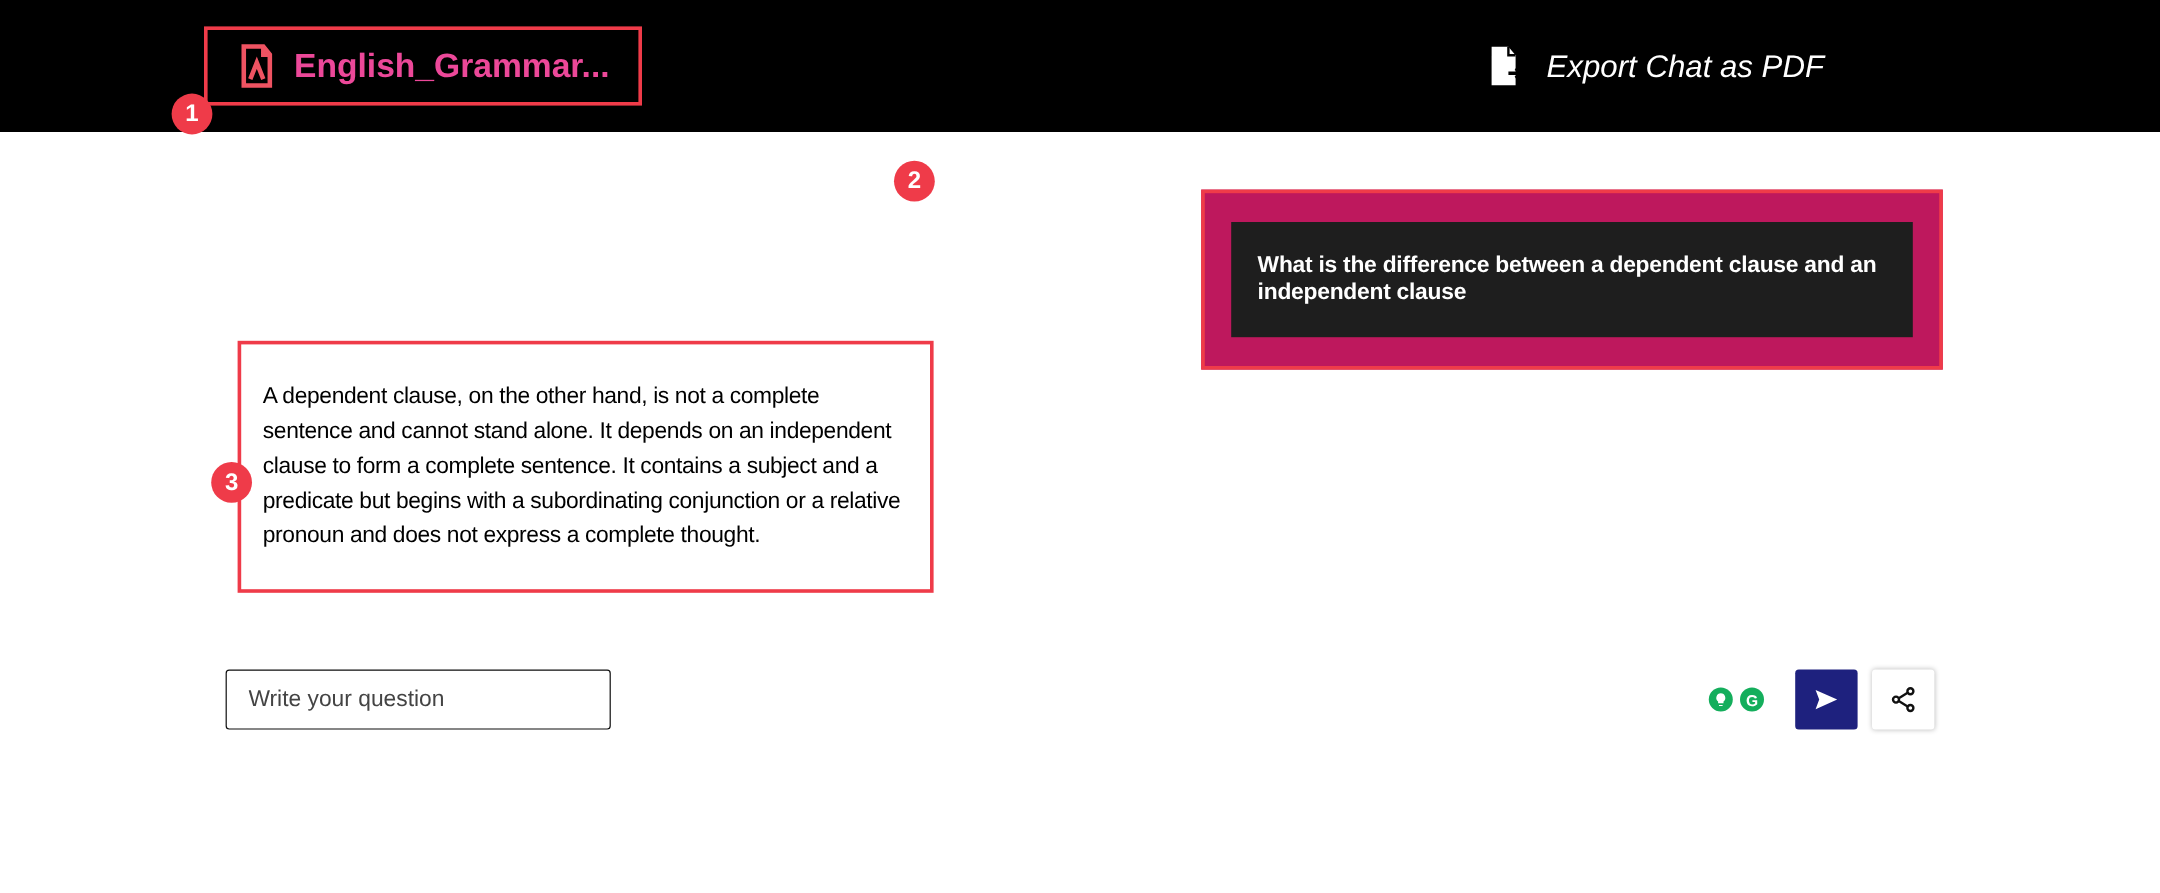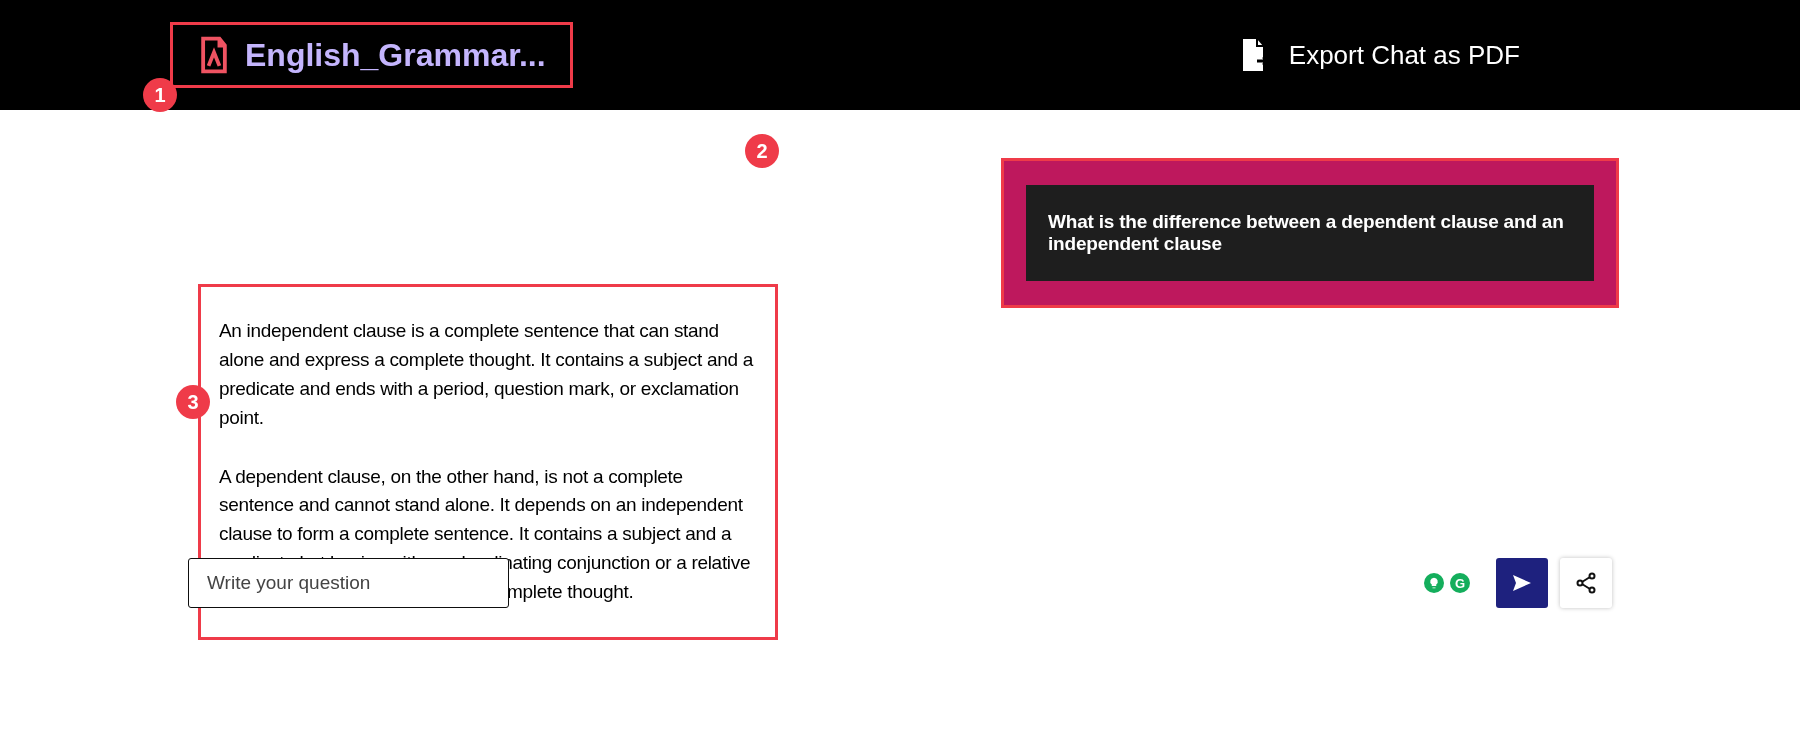--- a/index.html
+++ b/index.html
@@ -28,22 +28,22 @@
     .doc-tab {
       position: absolute;
       left: 170px;
       top: 22px;
       height: 66px;
       padding: 0 24px;
       border: 3px solid #ef3b49;
       display: flex;
       align-items: center;
       gap: 14px;
-      color: #c4b5fd;
-      font-size: 32px;
+      color: #ec4899;
+      font-size: 28px;
       font-weight: 700;
     }
 
     .doc-tab svg {
       width: 34px;
       height: 38px;
       stroke: #ef5362;
       fill: none;
       stroke-width: 2.8;
     }
@@ -57,20 +57,21 @@
     }
 
     .hdr-item {
       display: flex;
       align-items: center;
       gap: 14px;
       color: #fff;
       font-size: 26px;
       font-weight: 400;
       cursor: pointer;
+      font-style: italic;
     }
 
     .hdr-item svg {
       width: 40px;
       height: 40px;
     }
 
     
     .badge {
       position: absolute;
@@ -249,21 +250,20 @@
 
 <div class="chat-area">
 
   <div class="badge badge-2">2</div>
   <div class="user-msg">
     <div class="user-msg-inner">What is the difference between a dependent clause and an independent clause</div>
   </div>
 
   <div class="badge badge-3">3</div>
   <div class="assistant-msg">
-    <p>An independent clause is a complete sentence that can stand alone and express a complete thought. It contains a subject and a predicate and ends with a period, question mark, or exclamation point.</p>
     <p>A dependent clause, on the other hand, is not a complete sentence and cannot stand alone. It depends on an independent clause to form a complete sentence. It contains a subject and a predicate but begins with a subordinating conjunction or a relative pronoun and does not express a complete thought.</p>
   </div>
 </div>
 
 <div class="input-row">
   <div class="input-wrap">
     <input class="q-input" type="text" placeholder="Write your question" style="">
     <div class="input-icons">
       <span class="mini-icon mini-teal">
         <svg viewBox="0 0 16 16" width="12" height="12" fill="#fff">

